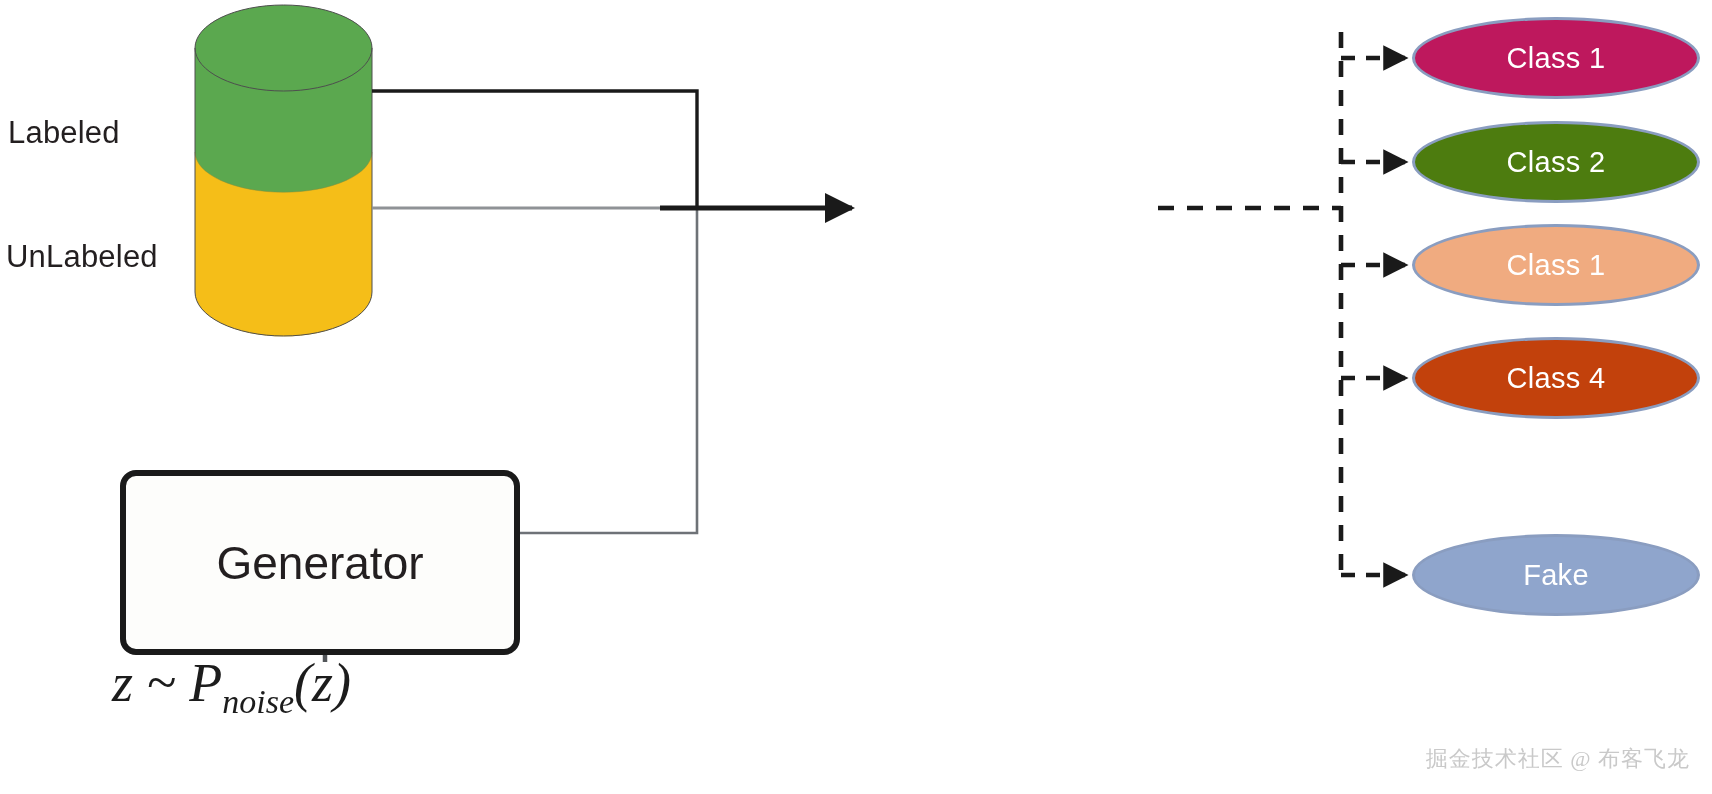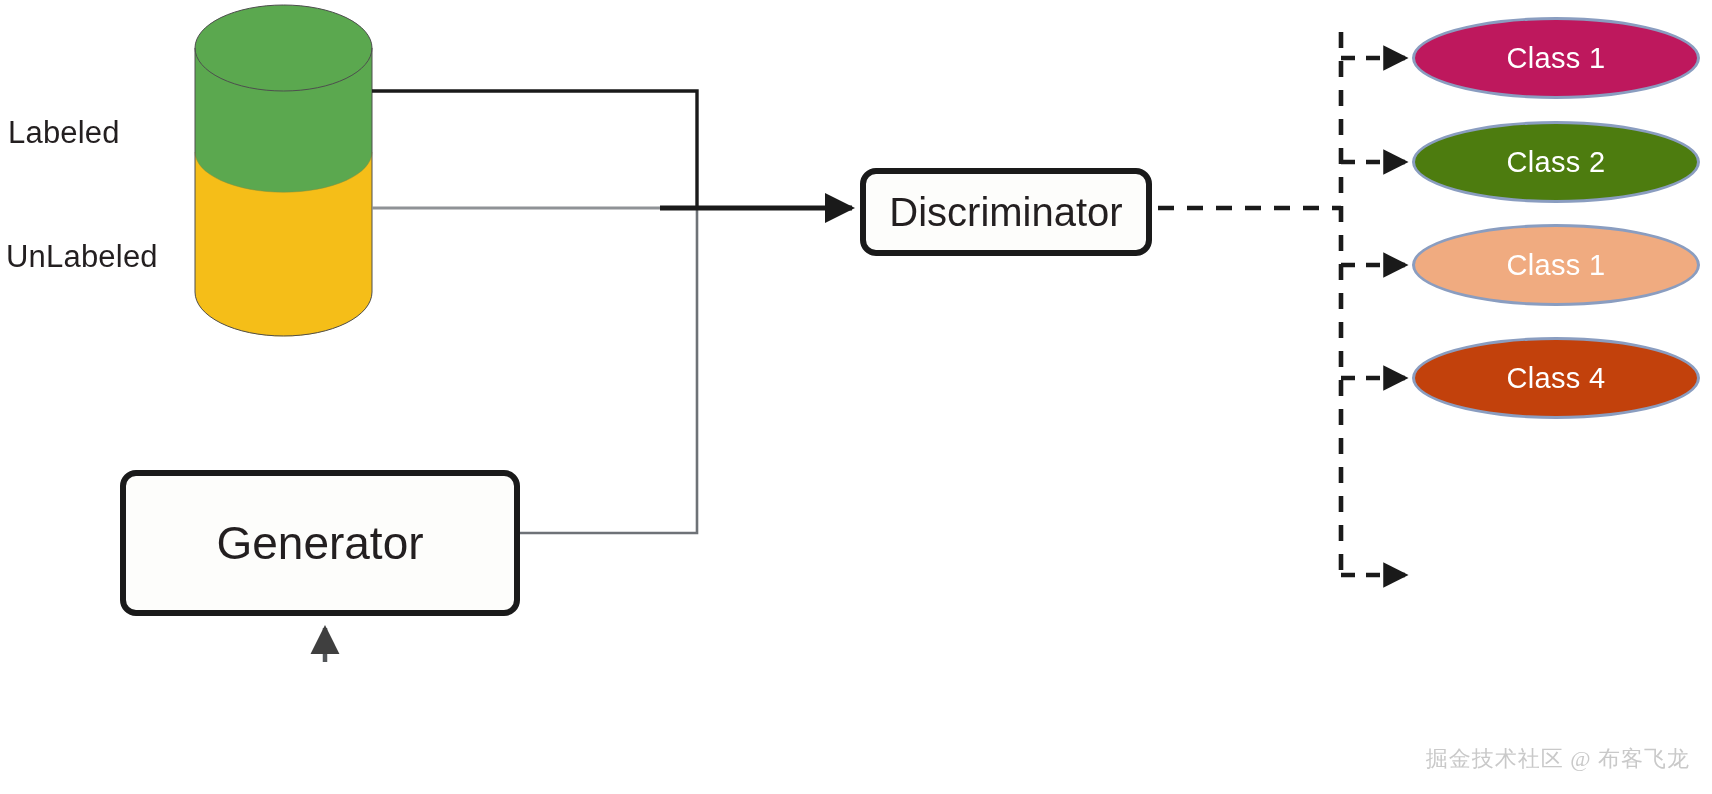--- a/index.html
+++ b/index.html
@@ -50,21 +50,21 @@
     color: #231f20;
     white-space: nowrap;
   }
   #discriminator-box {
     left: 860px; top: 168px;
     width: 292px; height: 88px;
   }
   #discriminator-box span { font-size: 40px; }
   #generator-box {
     left: 120px; top: 470px;
-    width: 400px; height: 146px;
+    width: 400px; height: 185px;
   }
   #generator-box span { font-size: 46px; }
 
   
   .class-ellipse {
     position: absolute;
     left: 1412px;
     width: 288px;
     height: 82px;
     border-radius: 50%;
@@ -159,38 +159,41 @@
     <path d="M 1341 162 L 1406 162" fill="none" stroke="#1a1a1a" stroke-width="4.6" stroke-dasharray="14 11" marker-end="url(#arrow-dash)"></path>
     <path d="M 1341 265 L 1406 265" fill="none" stroke="#1a1a1a" stroke-width="4.6" stroke-dasharray="14 11" marker-end="url(#arrow-dash)"></path>
     <path d="M 1341 378 L 1406 378" fill="none" stroke="#1a1a1a" stroke-width="4.6" stroke-dasharray="14 11" marker-end="url(#arrow-dash)"></path>
     <path d="M 1341 575 L 1406 575" fill="none" stroke="#1a1a1a" stroke-width="4.6" stroke-dasharray="14 11" marker-end="url(#arrow-dash)"></path>
   </svg>
 
   <div class="side-label" id="label-labeled">Labeled</div>
 
   <div class="side-label" id="label-unlabeled">UnLabeled</div>
 
-  <div class="node-box" id="discriminator-box">
-    <span>Discriminator</span>
-  </div>
 
   <div class="node-box" id="generator-box">
     <span>Generator</span>
   </div>
 
+  <div id="noise-formula">
+    <span>z ~ P</span><span class="sub">noise</span><span>(z)</span>
+  </div>
 
   <div id="outputs-column"></div>
 
   <div class="class-ellipse" style="top: 17px; background: #be185d; border-color: rgb(138, 157, 192);">
       <span>Class 1</span>
     </div>
     <div class="class-ellipse" style="top: 121px; background: #4d7c0f; border-color: rgb(138, 157, 192);">
       <span>Class 2</span>
     </div>
     <div class="class-ellipse" style="top: 224px; background: rgb(240, 171, 128); border-color: rgb(138, 157, 192);">
       <span>Class 1</span>
     </div>
     <div class="class-ellipse" style="top: 337px; background: #c2410c; border-color: rgb(138, 157, 192);">
       <span>Class 4</span>
     </div>
+    <div class="class-ellipse" style="top: 534px; background: rgb(143, 165, 204); border-color: rgb(138, 157, 192);">
+      <span>Fake</span>
+    </div>
     <div id="watermark">掘金技术社区 @ 布客飞龙</div>
 
 </div>
 
 </body></html>

